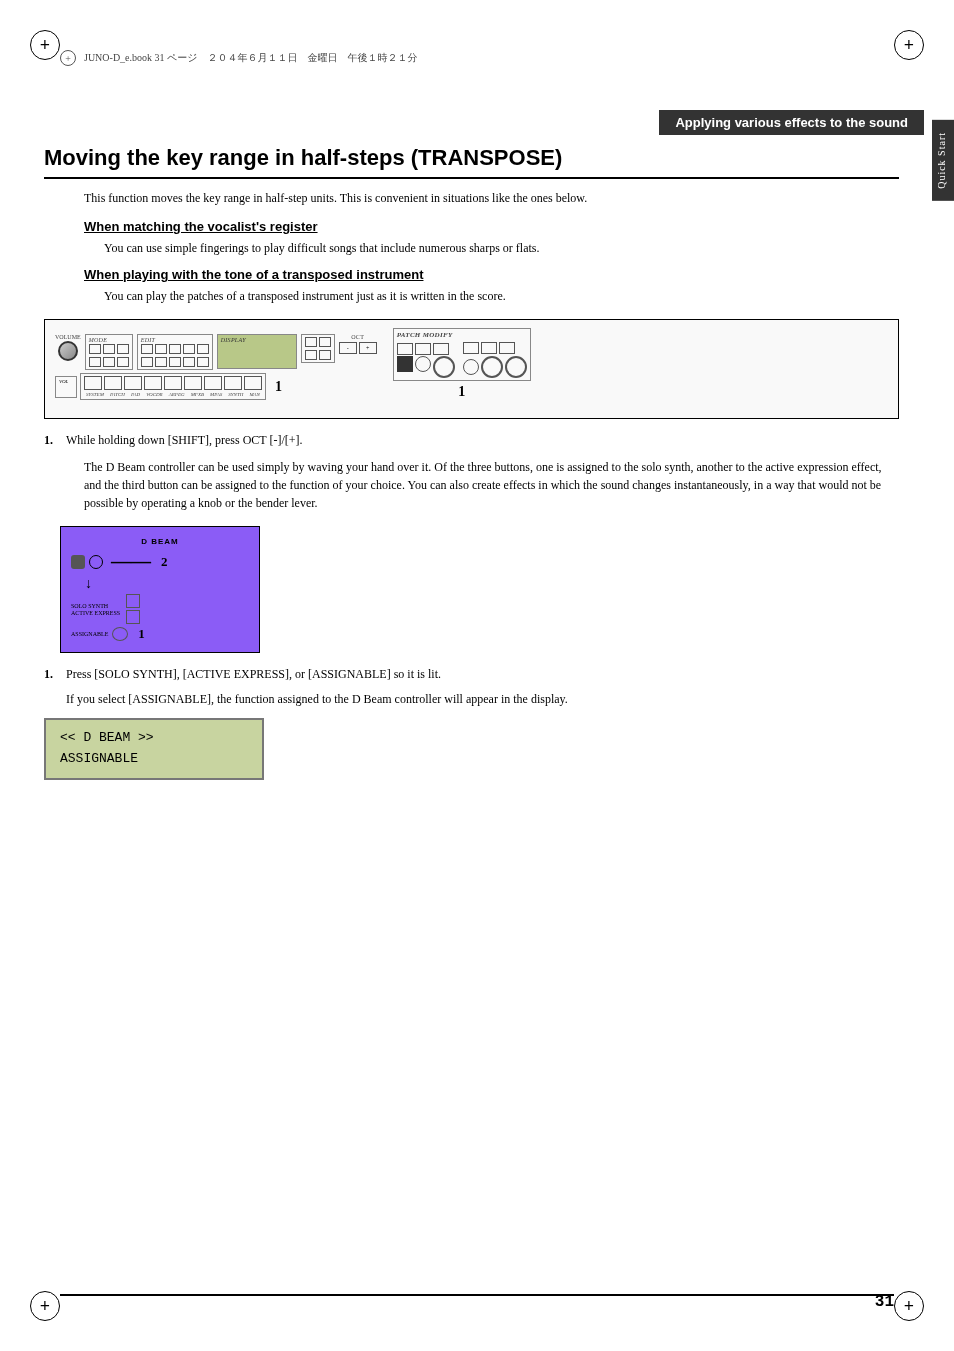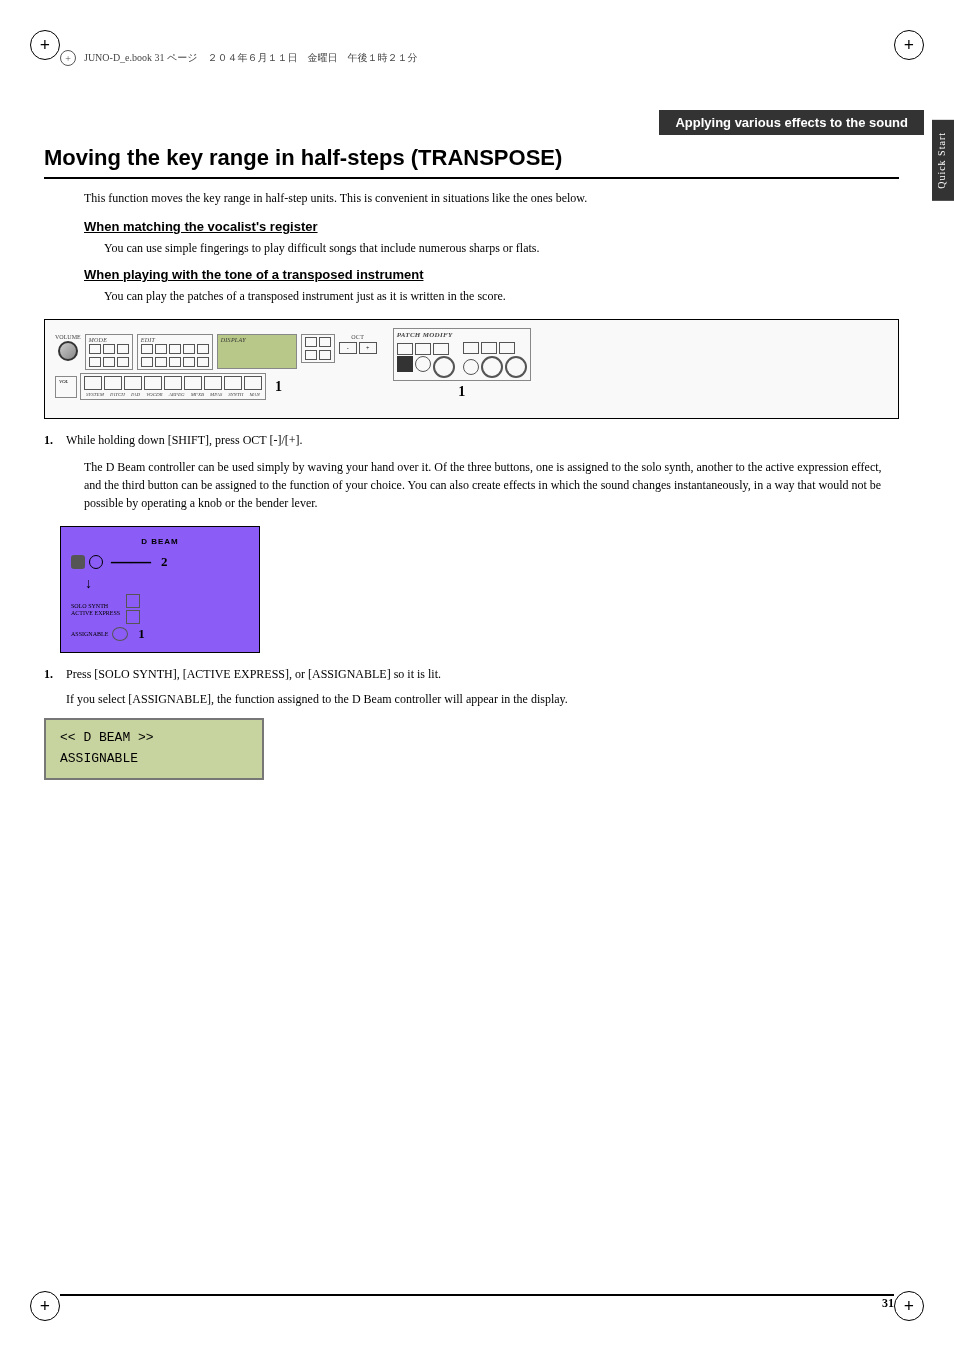--- a/index.html
+++ b/index.html
@@ -240,23 +240,23 @@
       font-size: 13px;
       color: #000;
       line-height: 1.6;
     }
 
     
     .page-number {
       position: absolute;
       bottom: 40px;
       right: 60px;
-      font-size: 12px;
-      font-weight: bold;
-      font-family: Liberation Serif, serif;
+      font-size: 16px;
+      font-weight: bold;
+      font-family: Liberation Mono, monospace;
     }
 
     
     .bottom-rule {
       position: absolute;
       bottom: 55px;
       left: 60px;
       right: 60px;
       height: 2px;
       background: #000;

